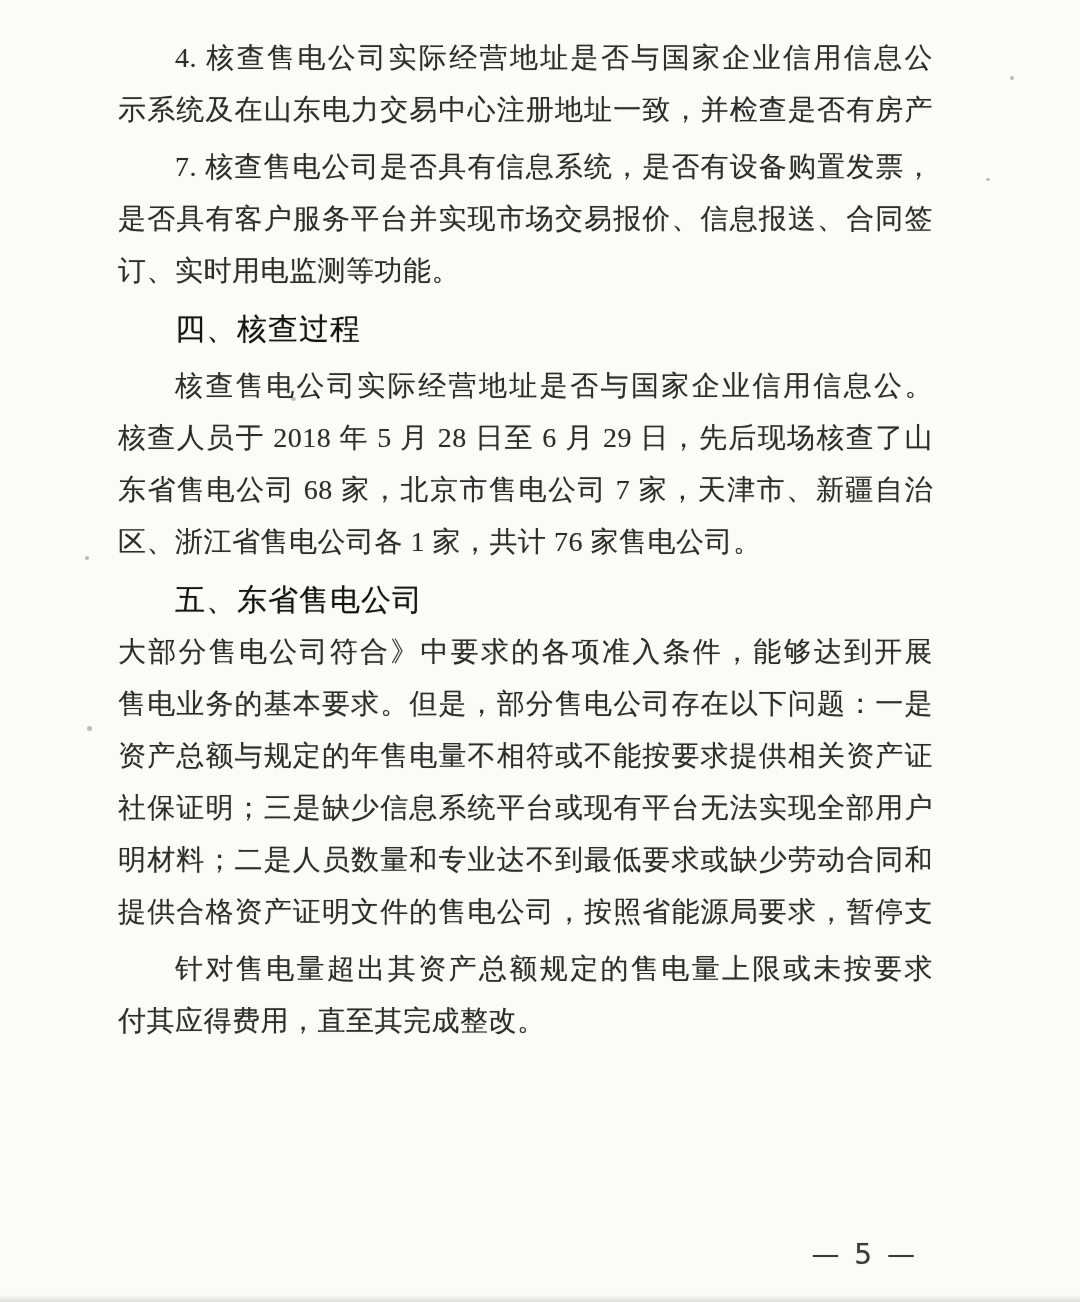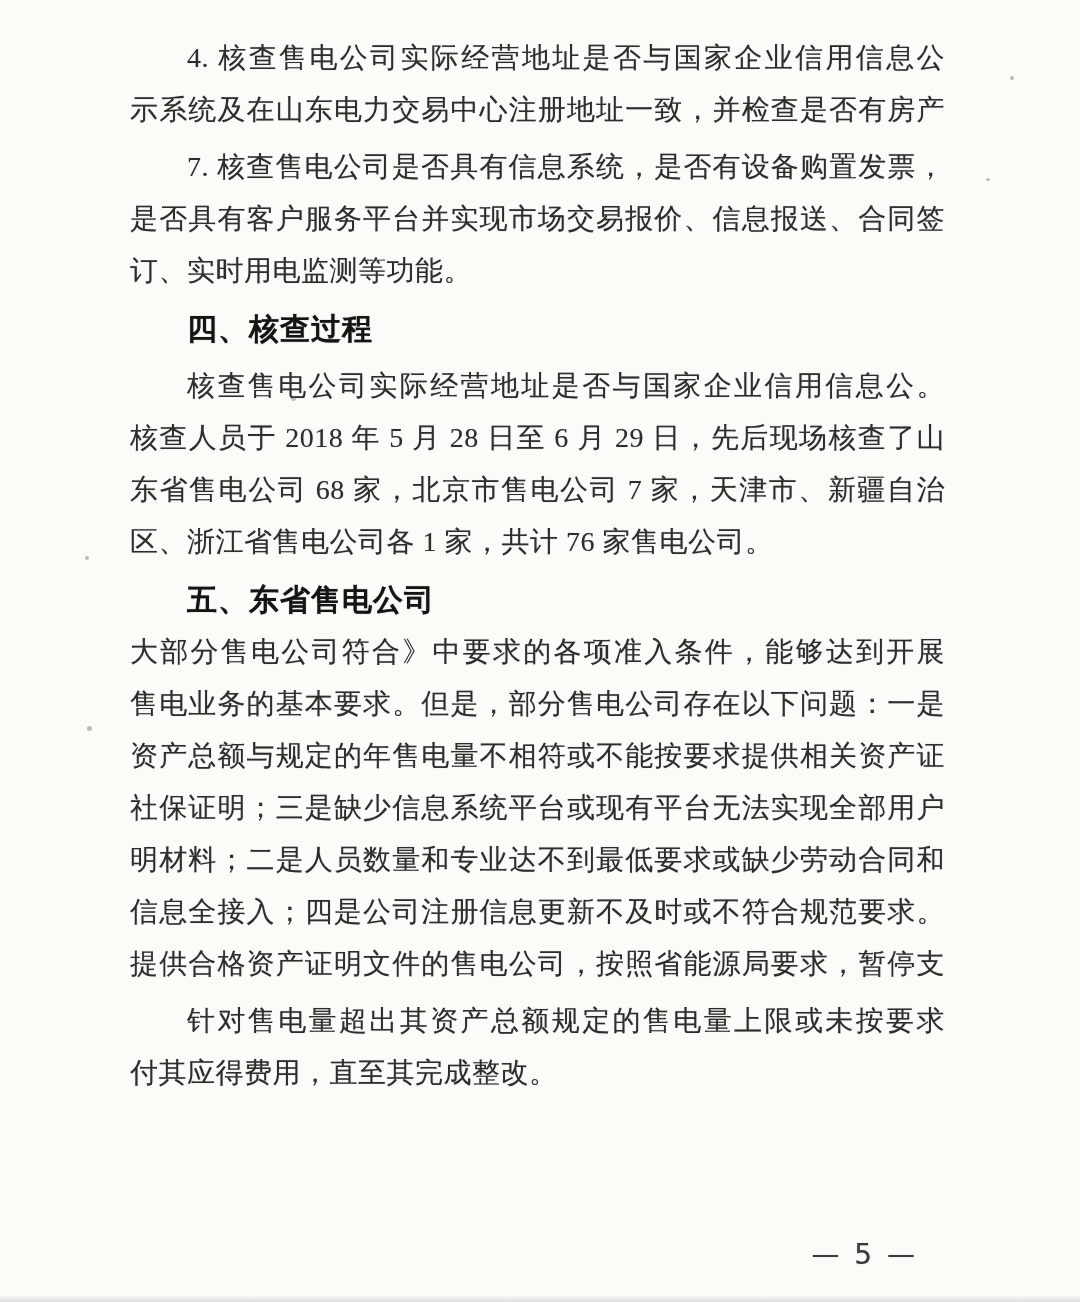--- a/index.html
+++ b/index.html
@@ -11,41 +11,41 @@
     position: relative;
     font-family: "Liberation Serif", serif;
   }
   .page {
     position: absolute;
     inset: 0;
   }
   .doc-body {
     position: absolute;
     top: 32px;
-    left: 130px;
+    left: 118px;
     width: 815px;
   }
   .line {
     font-size: 28px;
     line-height: 52px;
     color: #2d2d2d;
     letter-spacing: 0.5px;
     text-shadow: 0 0 1px rgba(45,45,45,0.35);
     white-space: normal;
     overflow: hidden;
   }
   .fill {
     text-align: justify;
     text-align-last: justify;
   }
   .indent { text-indent: 57px; }
   .gap { margin-top: 5px; }
   .heading {
     margin-top: 6px;
-    font-weight: 700;
+    font-weight: 400;
     color: #141414;
     font-size: 30px;
     letter-spacing: 1px;
     text-shadow: 0 0 1px rgba(10,10,10,0.5);
     font-family: "Liberation Sans", sans-serif;
   }
   .footer {
     position: absolute;
     top: 1238px;
     right: 162px;
@@ -92,21 +92,20 @@
     <div class="line fill">东省售电公司 68 家，北京市售电公司 7 家，天津市、新疆自治</div>
     <div class="line">区、浙江省售电公司各 1 家，共计 76 家售电公司。</div>
 
     <div class="line indent heading">五、东省售电公司</div>
 
     <div class="line fill">大部分售电公司符合》中要求的各项准入条件，能够达到开展</div>
     <div class="line fill">售电业务的基本要求。但是，部分售电公司存在以下问题：一是</div>
     <div class="line fill">资产总额与规定的年售电量不相符或不能按要求提供相关资产证</div>
     <div class="line fill">社保证明；三是缺少信息系统平台或现有平台无法实现全部用户</div>
     <div class="line fill">明材料；二是人员数量和专业达不到最低要求或缺少劳动合同和</div>
-    <div class="line fill">信息全接入；四是公司注册信息更新不及时或不符合规范要求。</div>
 
     <div class="line fill">提供合格资产证明文件的售电公司，按照省能源局要求，暂停支</div>
     <div class="line indent fill gap">针对售电量超出其资产总额规定的售电量上限或未按要求</div>
     <div class="line">付其应得费用，直至其完成整改。</div>
   </div>
 
   <div class="footer">— 5 —</div>
 
   <div class="speck s1"></div>
   <div class="speck s2"></div>

